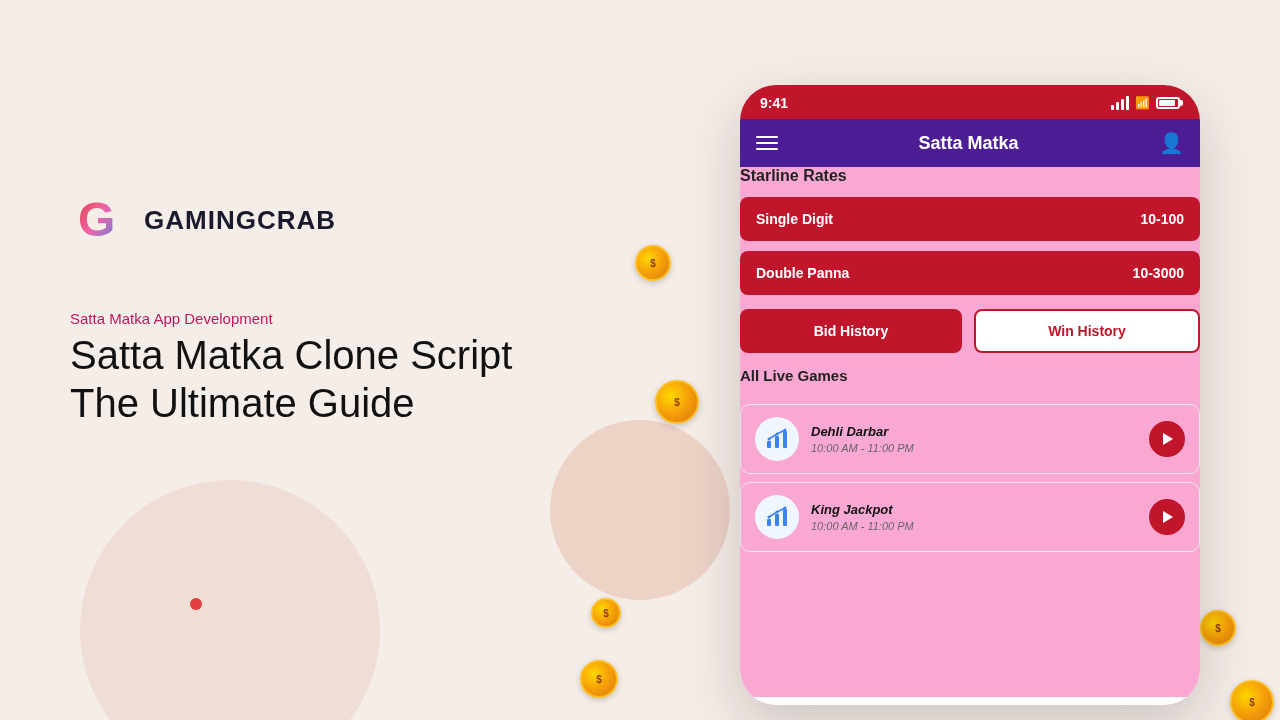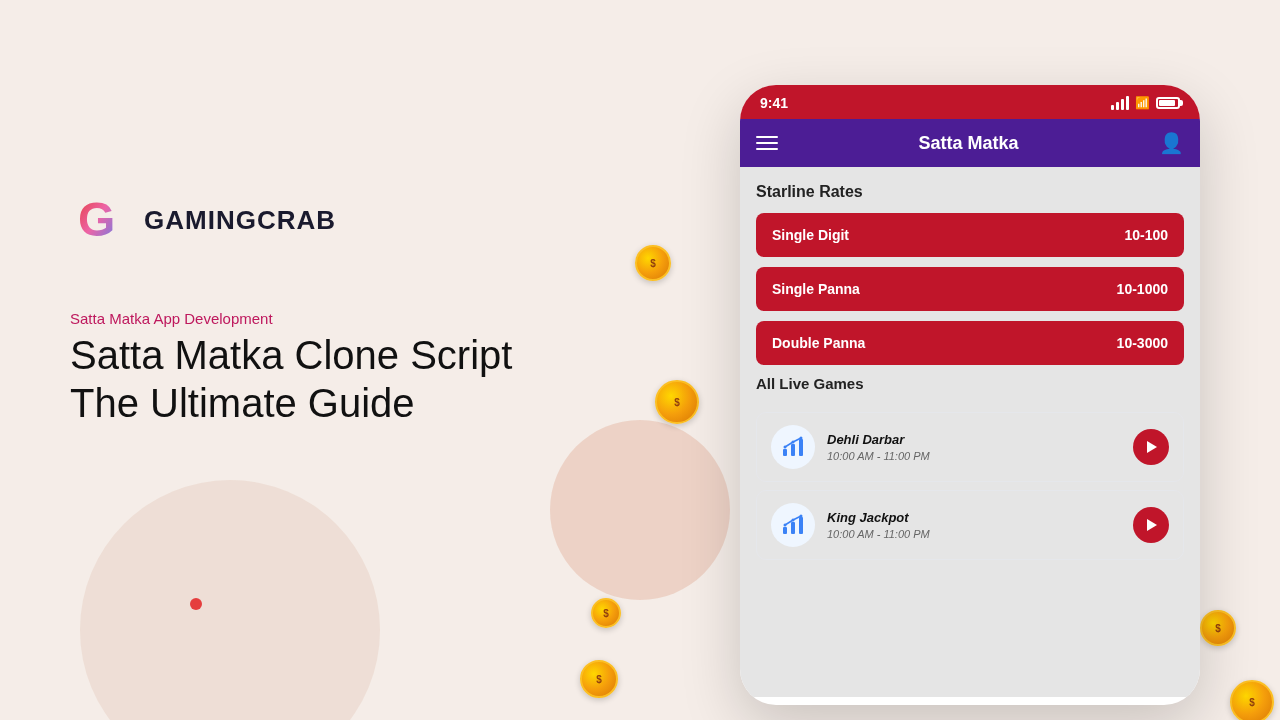--- a/index.html
+++ b/index.html
@@ -233,22 +233,21 @@
       font-weight: 600;
     }
 
     .user-icon {
       color: white;
       font-size: 20px;
     }
 
     
     .phone-content {
-      background: #e5e5e5;
-      padding: 16px;
+      background: #f9a8d4;
       overflow: hidden;
       height: calc(100% - 90px);
     }
 
     .section-title {
       font-size: 16px;
       font-weight: 700;
       color: #222;
       margin-bottom: 12px;
     }
@@ -452,31 +451,31 @@
     <div class="phone-content">
 
       <div>
         <p class="section-title">Starline Rates</p>
 
         <div class="rate-card">
           <span class="rate-label">Single Digit</span>
           <span class="rate-value">10-100</span>
         </div>
 
-        <div class="rate-card">
-          <span class="rate-label">Single Panna</span>
-          <span class="rate-value">10-1000</span>
-        </div>
 
         <div class="rate-card">
           <span class="rate-label">Double Panna</span>
           <span class="rate-value">10-3000</span>
         </div>
       </div>
 
+      <div class="history-buttons">
+        <button class="btn-bid">Bid History</button>
+        <button class="btn-win">Win History</button>
+      </div>
 
       <div>
         <p class="live-games-title">All Live Games</p>
 
         <div class="game-card">
           <div class="game-icon-wrap">
             <svg width="24" height="24" viewBox="0 0 24 24" fill="none" xmlns="http://www.w3.org/2000/svg">
               <rect x="2" y="14" width="4" height="7" rx="1" fill="#3b82f6"></rect>
               <rect x="10" y="9" width="4" height="12" rx="1" fill="#3b82f6"></rect>
               <rect x="18" y="4" width="4" height="17" rx="1" fill="#3b82f6"></rect>

